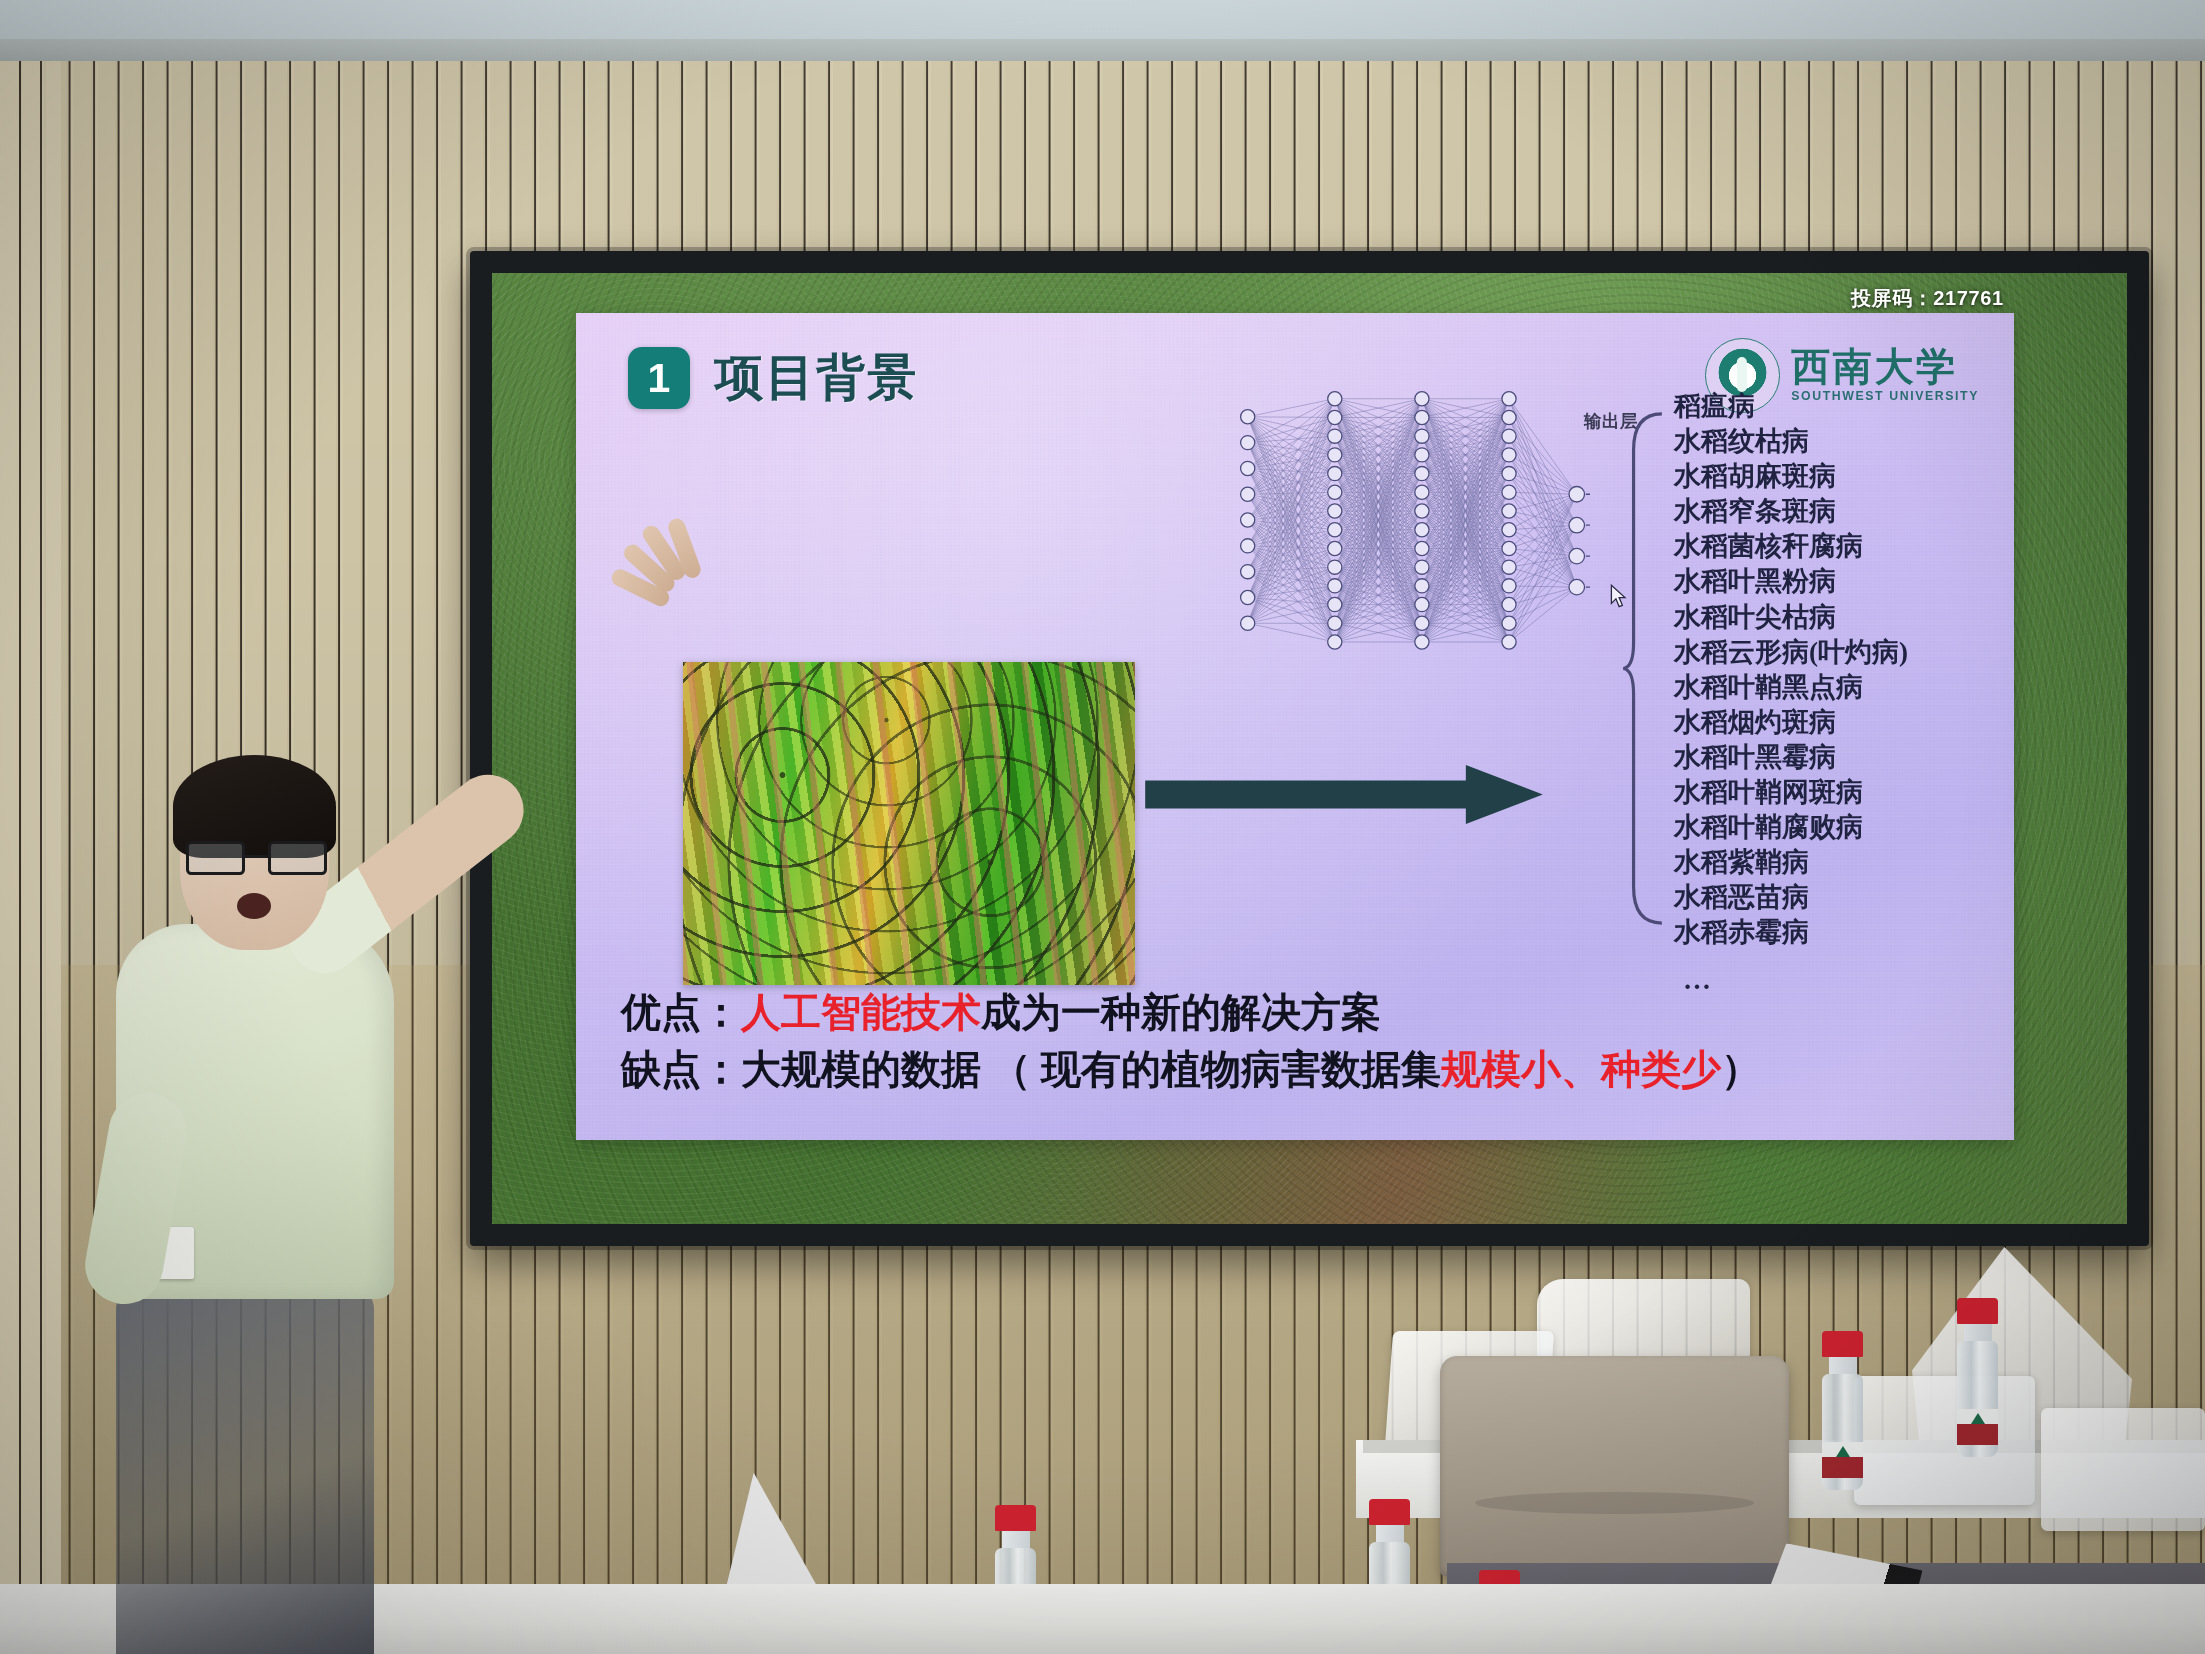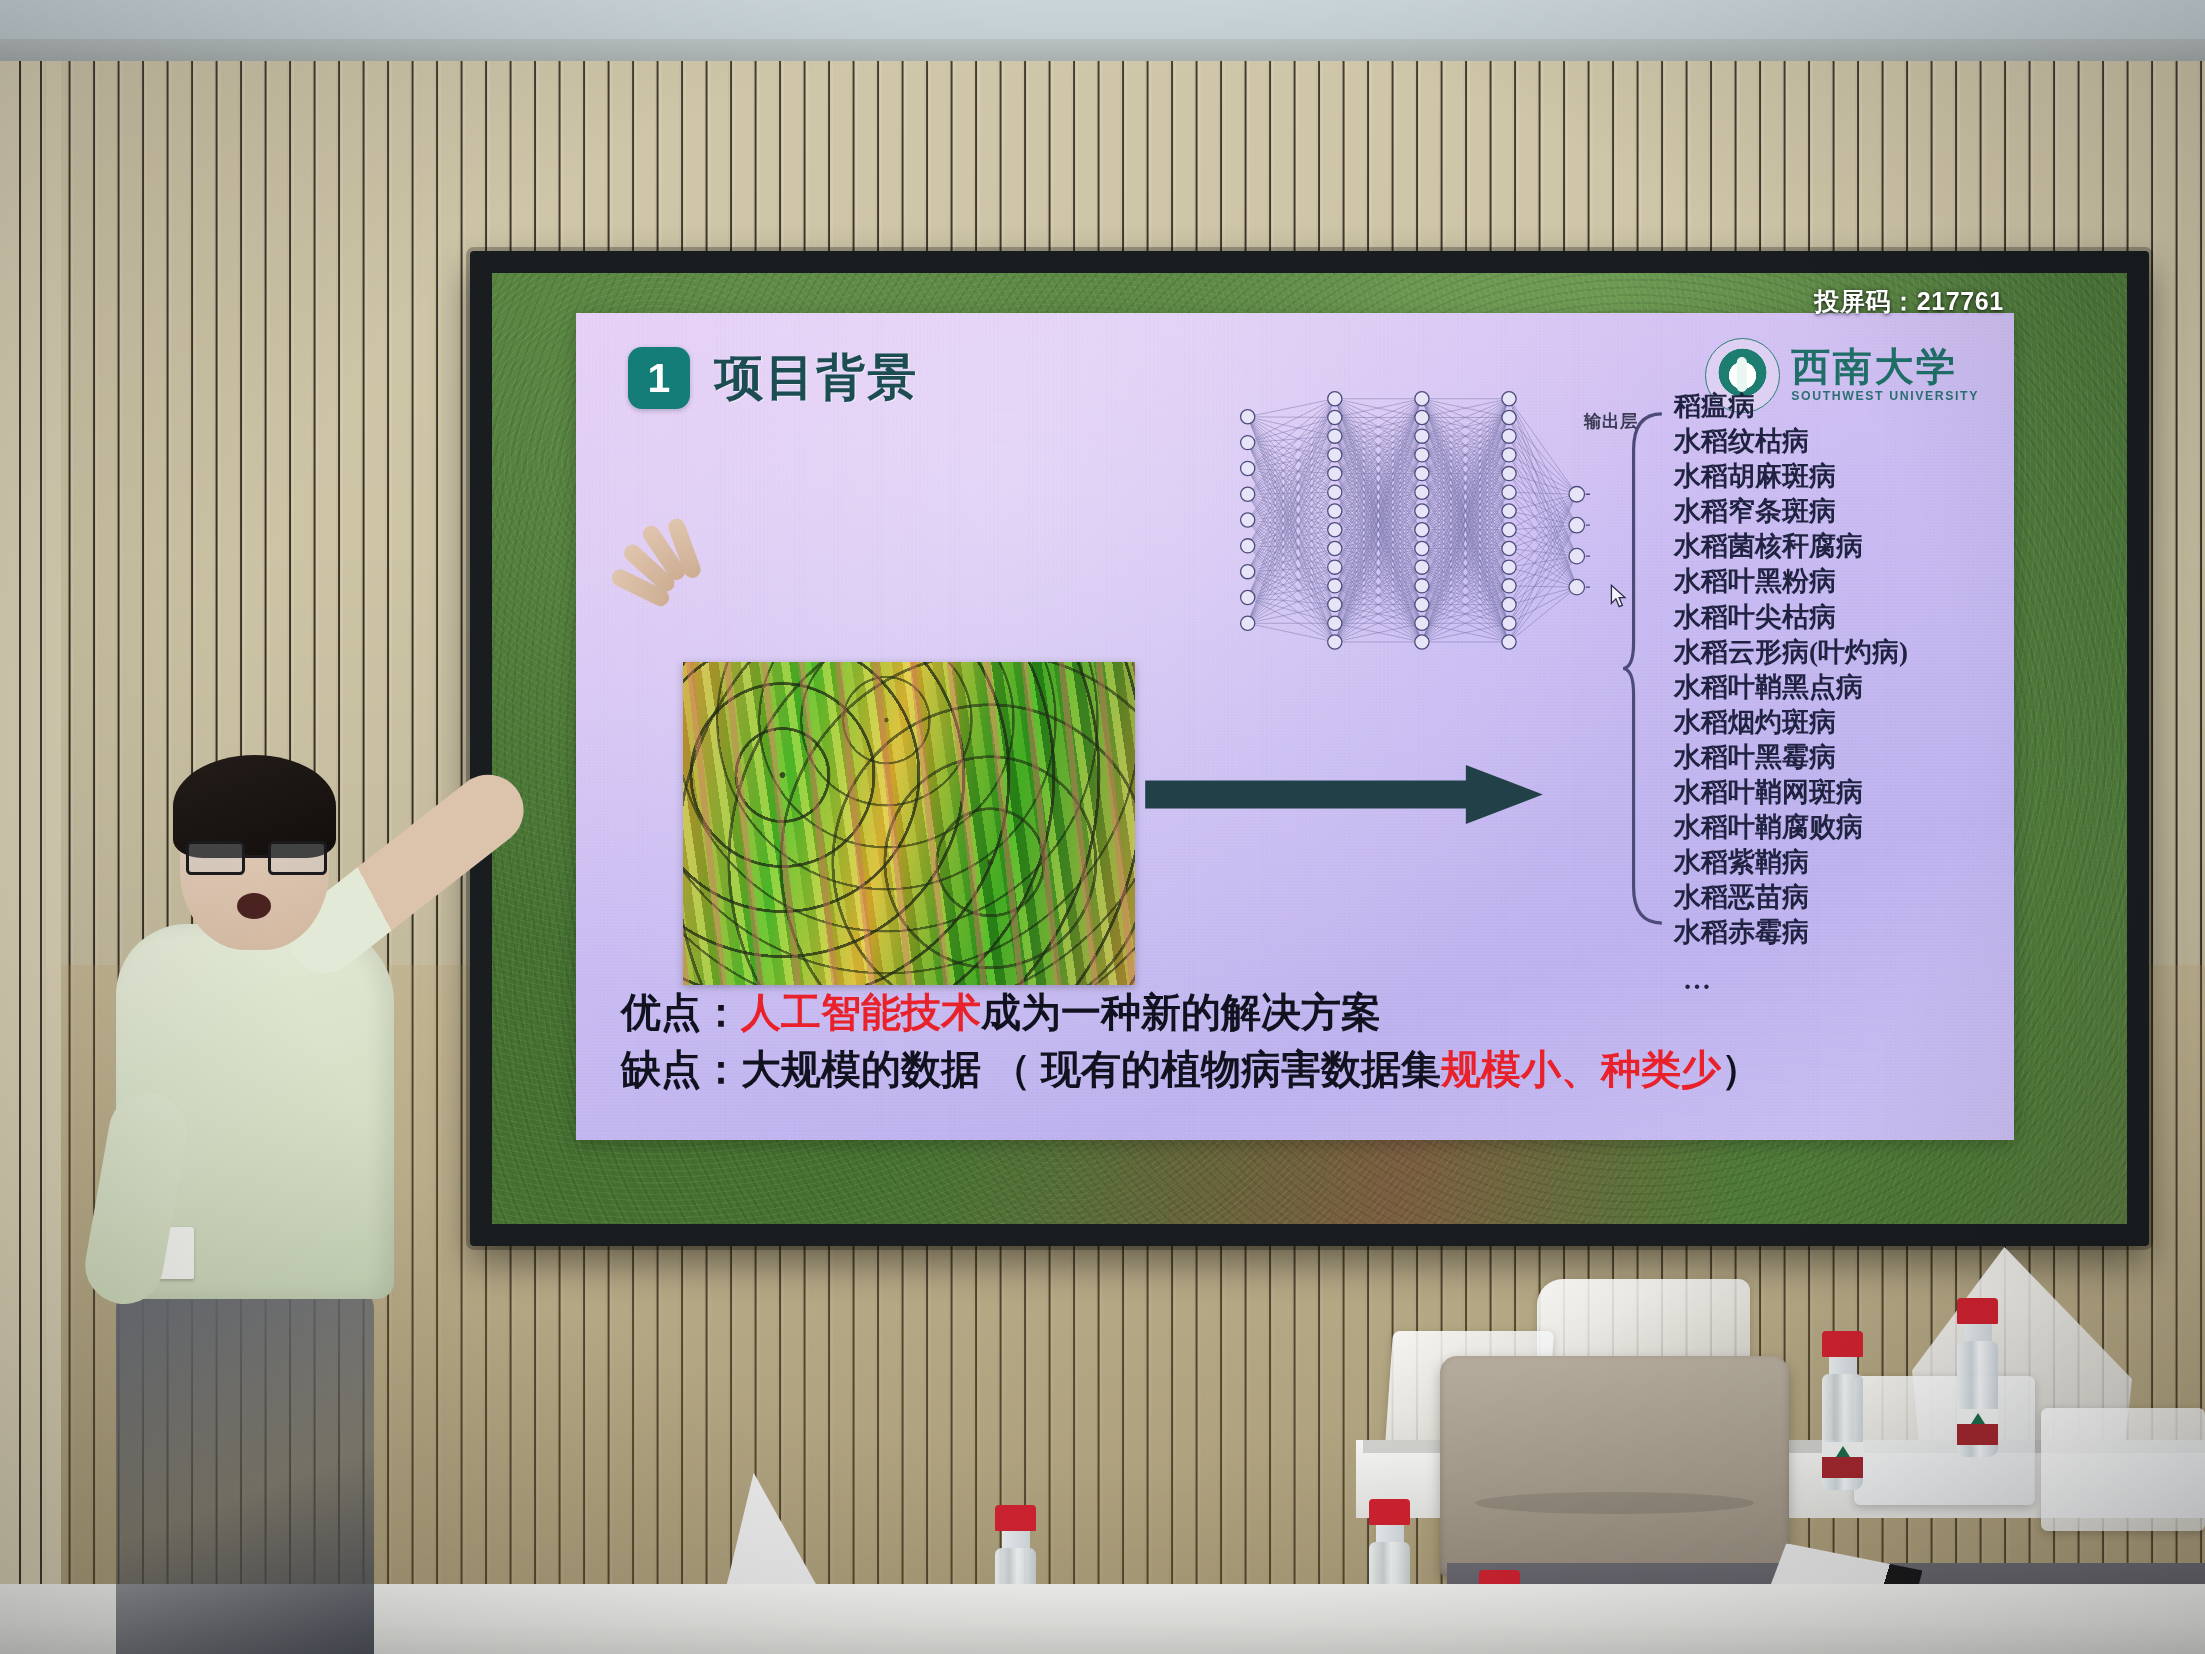--- a/index.html
+++ b/index.html
@@ -91,21 +91,21 @@
   .slide-texture {
     position:absolute; inset:0; opacity:.35; pointer-events:none;
     background-image:
       repeating-linear-gradient(0deg, rgba(255,255,255,.10) 0 1.3px, transparent 1.3px 3.2px),
       repeating-linear-gradient(90deg, rgba(130,110,190,.07) 0 1.3px, transparent 1.3px 3.9px);
   }
 
   
   .proj-code {
     position:absolute; right:10.3px; top:-28px;
-    font-size:25px; font-weight:bold; color:#ffffff;
+    font-size:20px; font-weight:bold; color:#ffffff;
     letter-spacing:0.6px;
     text-shadow:0 1.3px 3.2px rgba(0,0,0,.65), 0 0 6.5px rgba(0,0,0,.4);
     white-space:nowrap;
     z-index:20;
   }
 
   
   .title-row { position:absolute; left:52px; top:32px; display:flex; align-items:center; gap:24.5px; }
   .num-badge {
     width:62px; height:62px; border-radius:14px;

